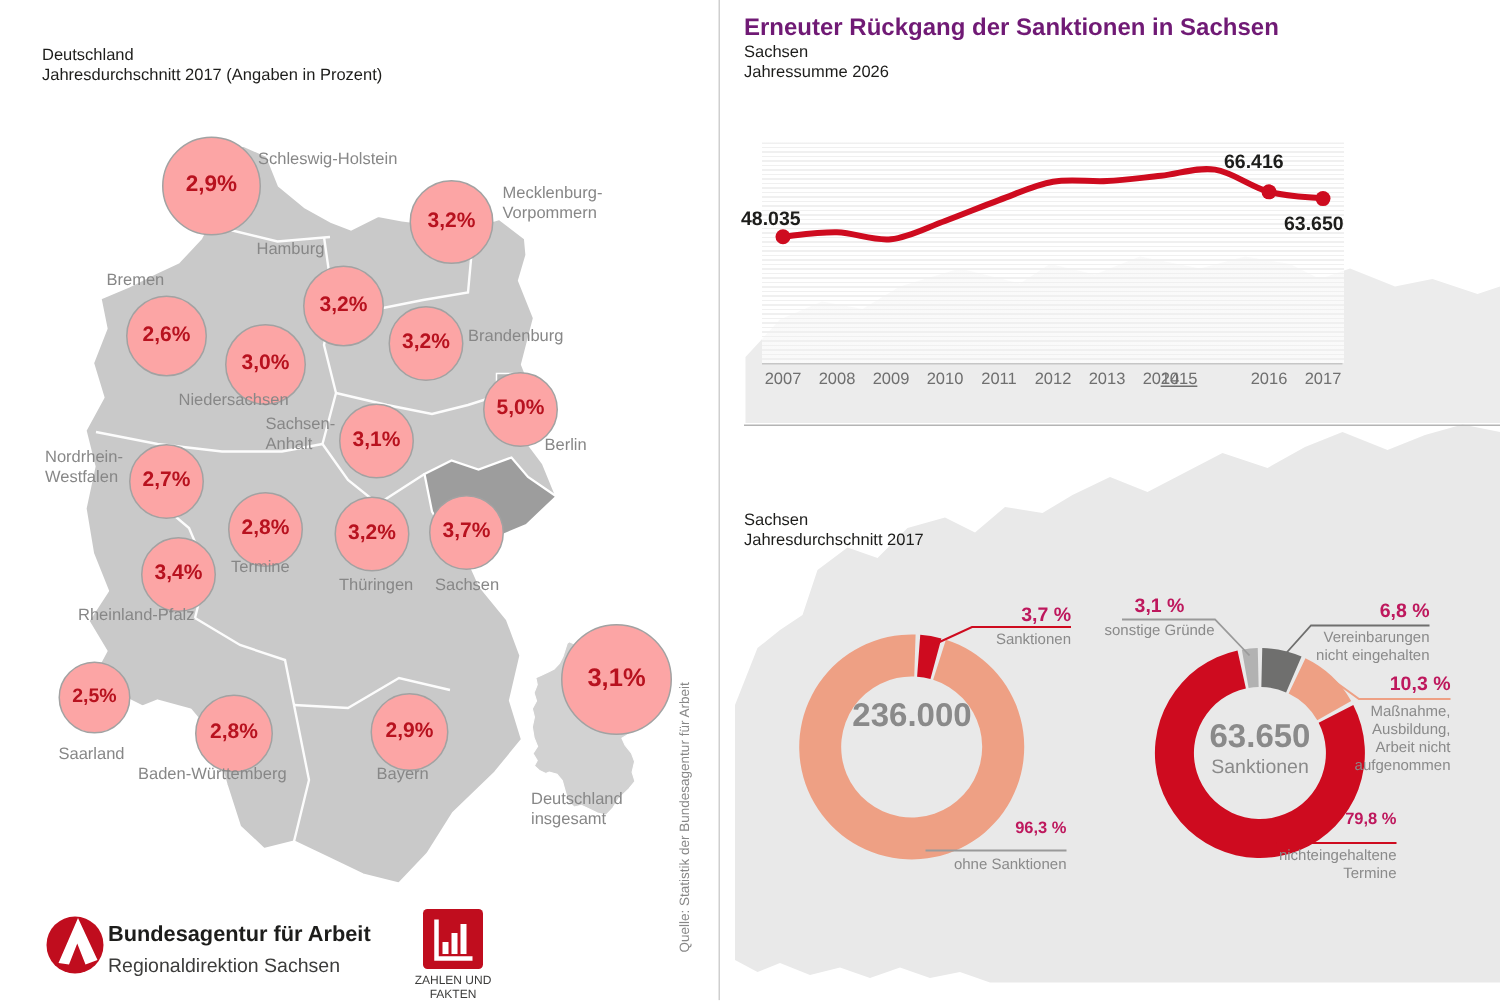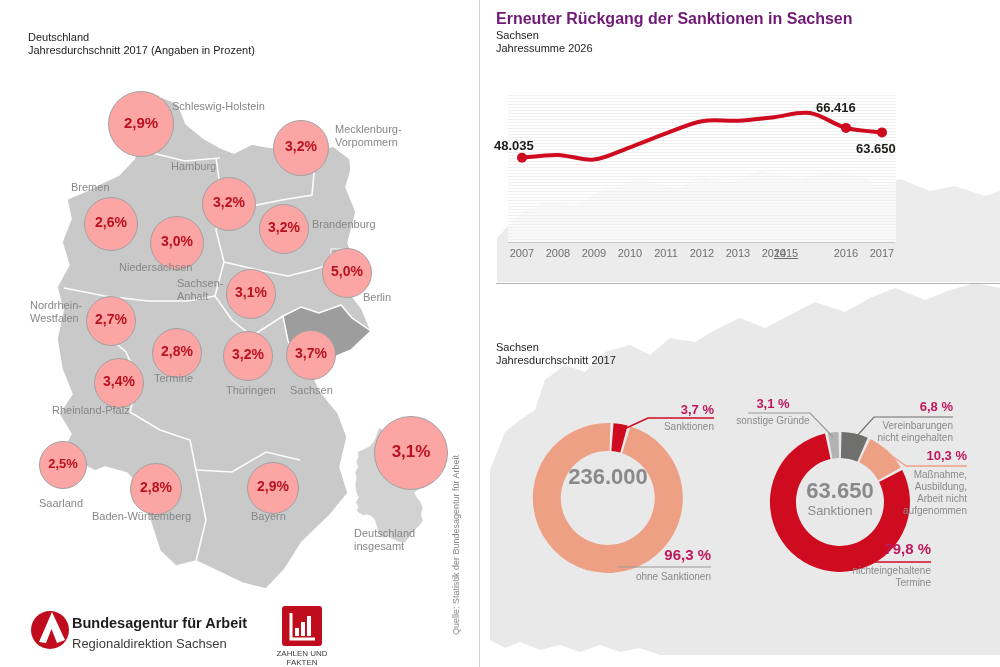--- a/index.html
+++ b/index.html
@@ -10,21 +10,21 @@
   .h1{font-size:17px;font-weight:bold;color:#1d1d1b;}
   .h2{font-size:16px;font-weight:bold;color:#701a75;line-height:21px;white-space:pre-line;}
   .sub{font-size:11px;color:#1d1d1b;line-height:13px;}
   .bubble{position:absolute;background:#fca5a5;border:1.5px solid #a2a2a2;border-radius:50%;
           text-align:center;font-weight:bold;color:#b8121f;z-index:4;}
   .state-label{position:absolute;color:#878787;font-size:11px;line-height:13px;
                white-space:pre-line;z-index:4;}
   .tick{position:absolute;font-size:11px;color:#6f6f6f;text-align:center;width:36px;z-index:4;}
   .dlabel{position:absolute;font-size:13px;font-weight:bold;color:#1d1d1b;z-index:4;}
   .pct{position:absolute;font-weight:bold;color:#be185d;font-size:13px;text-align:right;z-index:4;}
-  .pct.big{font-size:15px;}
+  .pct.big{font-size:11px;}
   .pct.ctr{text-align:center;}
   .small{position:absolute;font-size:10px;color:#8a8a8a;line-height:12px;
          white-space:pre-line;text-align:right;z-index:4;}
   .small.ctr{text-align:center;}
   .center-num{position:absolute;font-weight:bold;color:#8a8a8a;text-align:center;font-size:22px;z-index:4;}
   .center-sub{position:absolute;color:#8a8a8a;text-align:center;font-size:12px;line-height:15px;
               white-space:pre-line;z-index:4;}
   .vsrc{position:absolute;writing-mode:vertical-rl;transform:rotate(180deg);
         font-size:9px;color:#878787;z-index:4;}
   .stripes{position:absolute;left:508px;top:95px;width:388px;height:147px;z-index:1;

